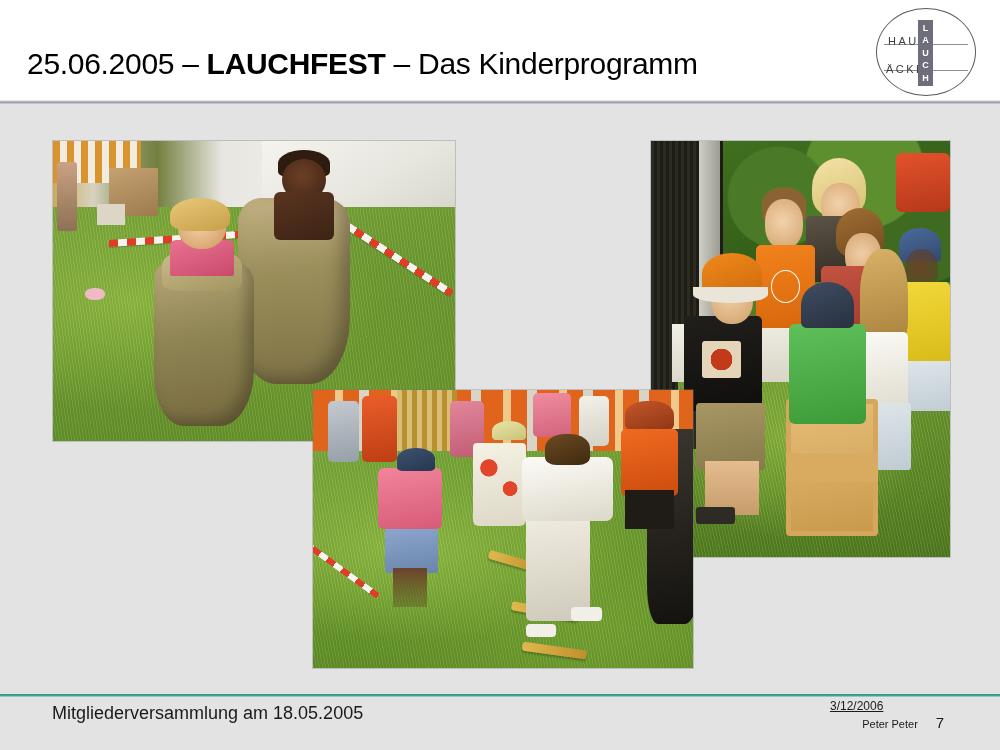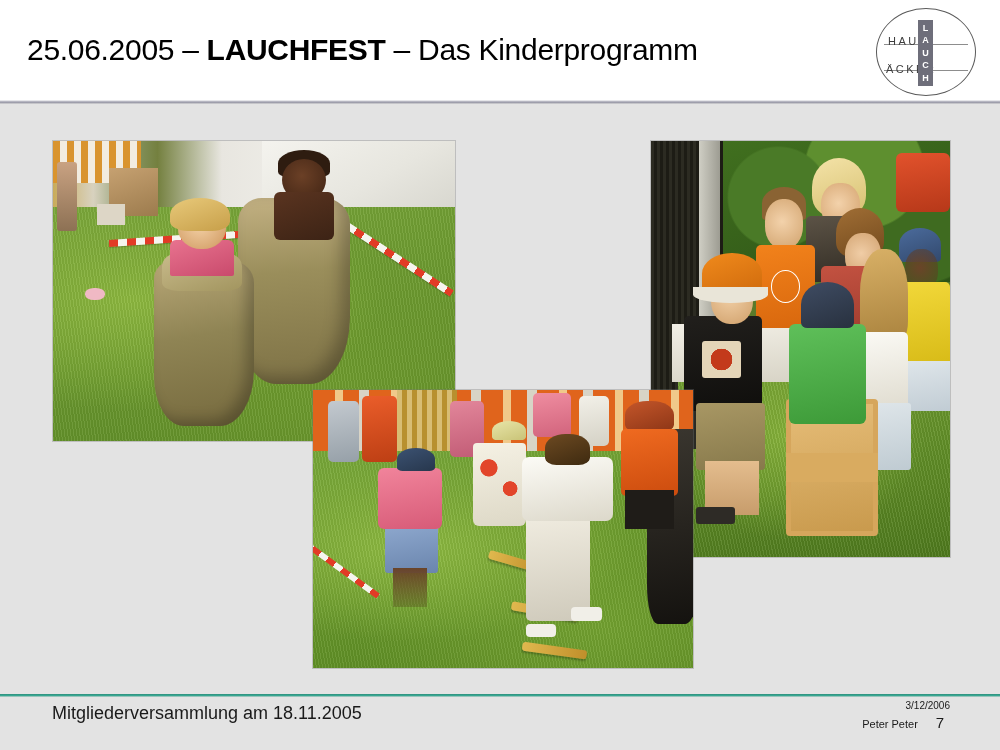--- a/index.html
+++ b/index.html
@@ -20,21 +20,21 @@
     position:absolute; left:0; top:0;
     width:1000px; height:102px;
     background:#ffffff;
   }
   #header-rule {
     position:absolute; left:0; top:100px;
     width:1000px; height:4px;
     background:linear-gradient(to bottom,#ffffff 0%,#b9b9c4 35%,#9a9aa8 60%,#d8d8d8 100%);
   }
   #title {
-    position:absolute; left:27px; top:29px;
+    position:absolute; left:27px; top:43px;
     width:820px;
     font-size:30px;
     line-height:42px;
     color:#000000;
     letter-spacing:-0.3px;
     white-space:nowrap;
   }
   #title .bold { font-weight:bold; }
   #title .thin { font-weight:normal; }
 
@@ -352,22 +352,22 @@
     position:absolute; left:0; top:694px;
     width:1000px; height:3px;
     background:linear-gradient(to bottom,#2e8f7d 0%,#39a893 55%,#cfd6d2 100%);
   }
   #footer-left {
     position:absolute; left:52px; top:703px;
     font-size:18px; color:#1a1a1a; white-space:nowrap;
   }
   #footer-date {
     position:absolute; left:830px; top:700px;
-    width:120px; text-align:right;
-    font-size:10px; color:#1a1a1a; line-height:12px;
+    width:120px; text-align:left;
+    font-size:12px; color:#1a1a1a; line-height:12px;text-decoration:underline;
   }
   #footer-author {
     position:absolute; left:830px; top:718px;
     width:120px; text-align:center;
     font-size:11px; color:#1a1a1a; line-height:13px;
   }
   #footer-page {
     position:absolute; left:925px; top:714px;
     width:30px; text-align:center;
     font-size:15px; color:#1a1a1a;
@@ -493,18 +493,18 @@
       <div id="p3-k1-hat"></div>
       <div id="p3-k3-pants"></div>
       <div id="p3-k3-shirt"></div>
       <div id="p3-k3-hair"></div>
       <div id="p3-k3-shoe1"></div>
       <div id="p3-k3-shoe2"></div>
     </div>
   </div>
 
   <div id="footer-rule"></div>
-  <div id="footer-left">Mitgliederversammlung am 18.11.2005</div>
+  <div id="footer-left">Mitgliederversammlung am 18.05.2005</div>
   <div id="footer-date">3/12/2006</div>
   <div id="footer-author">Peter Peter</div>
   <div id="footer-page">7</div>
 
 </div>
 
 </body></html>

